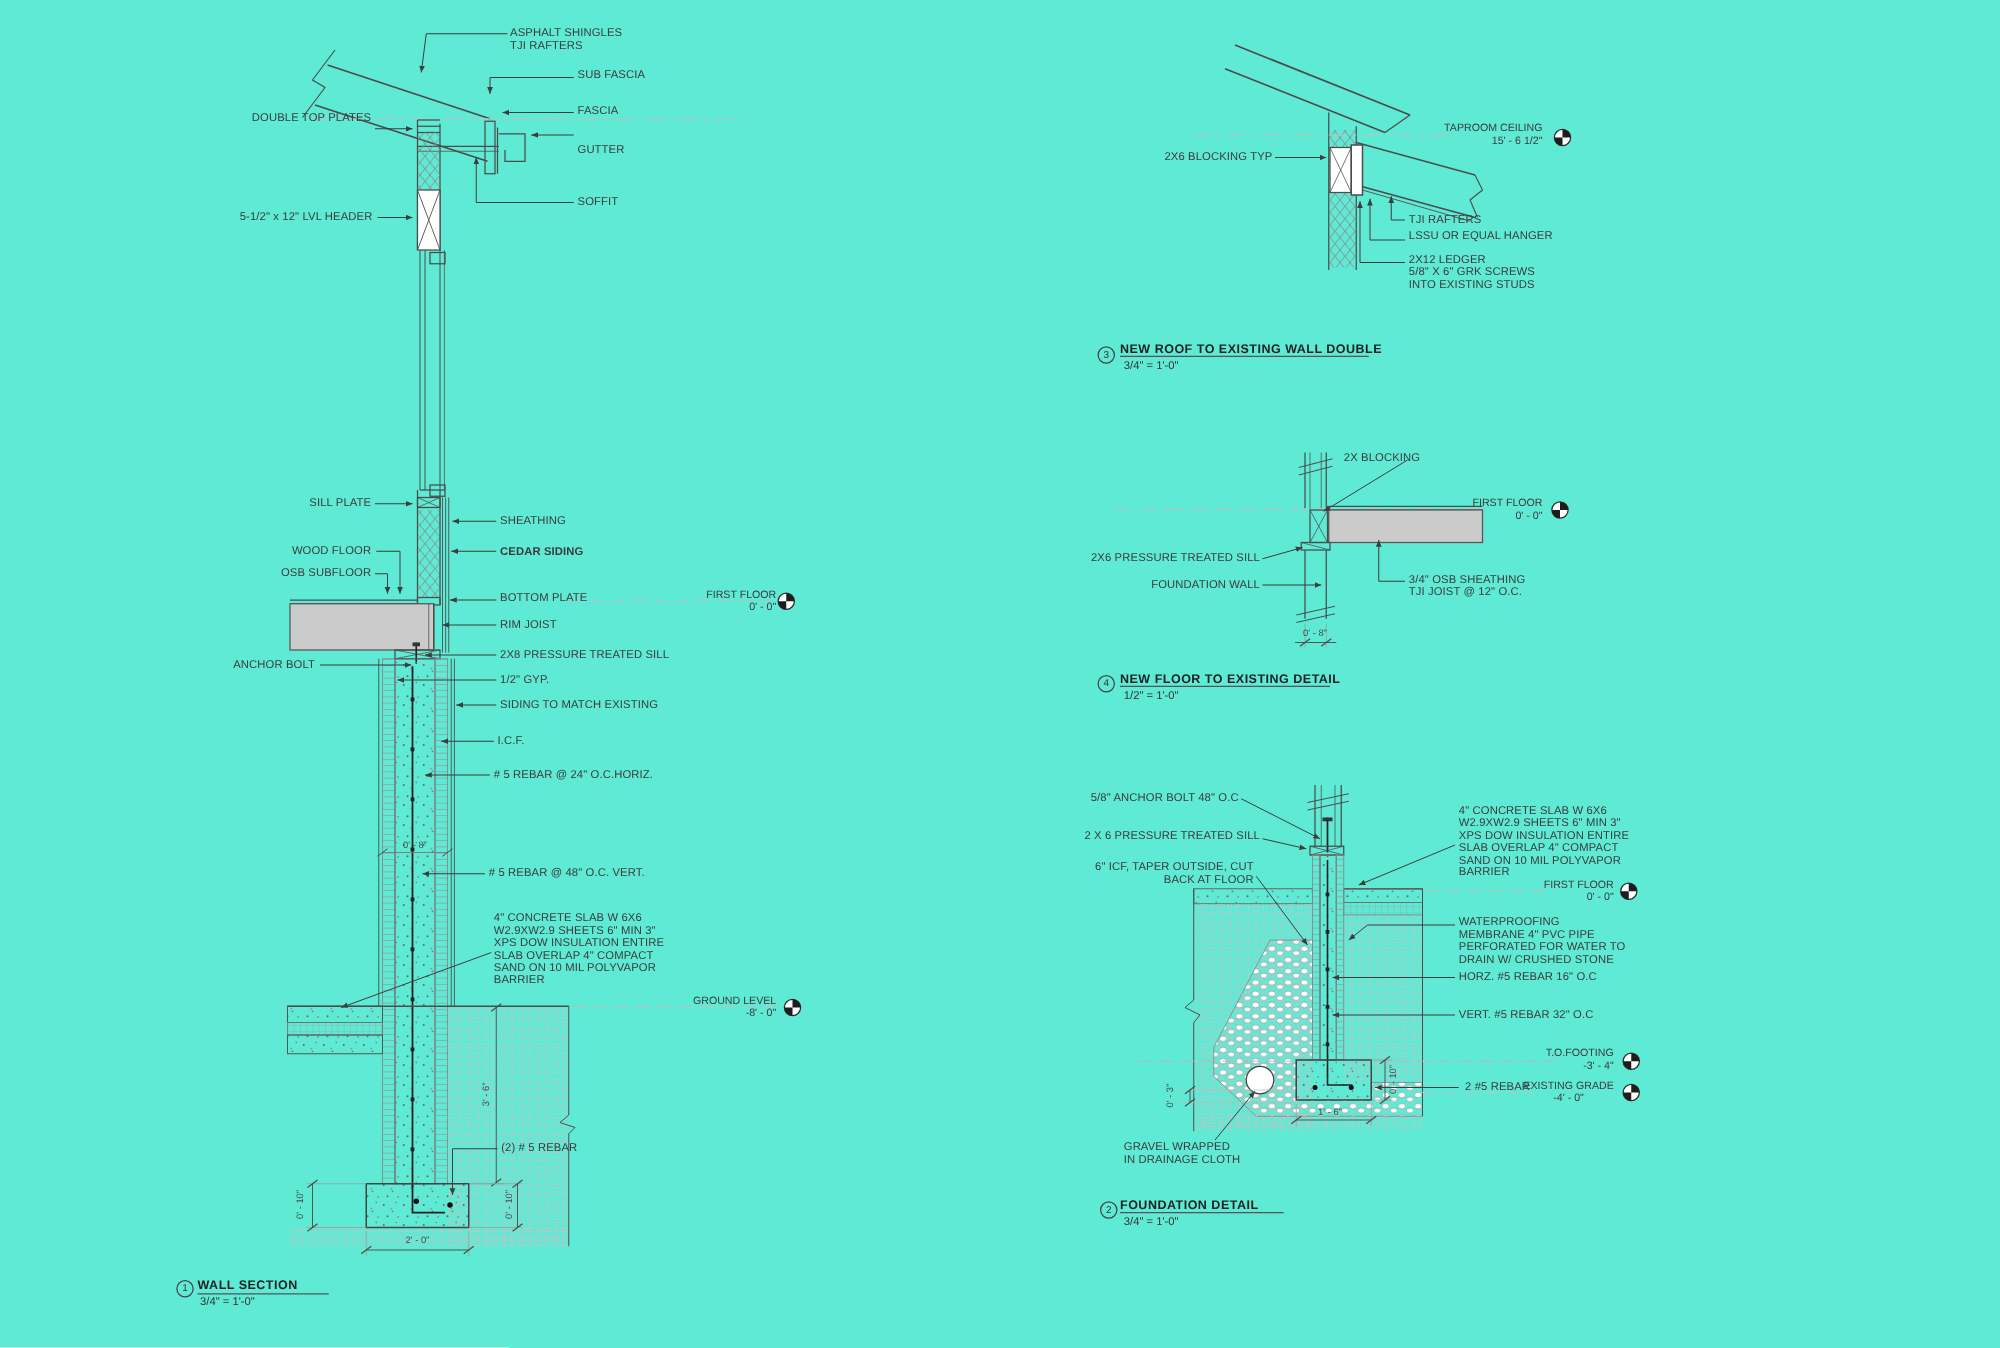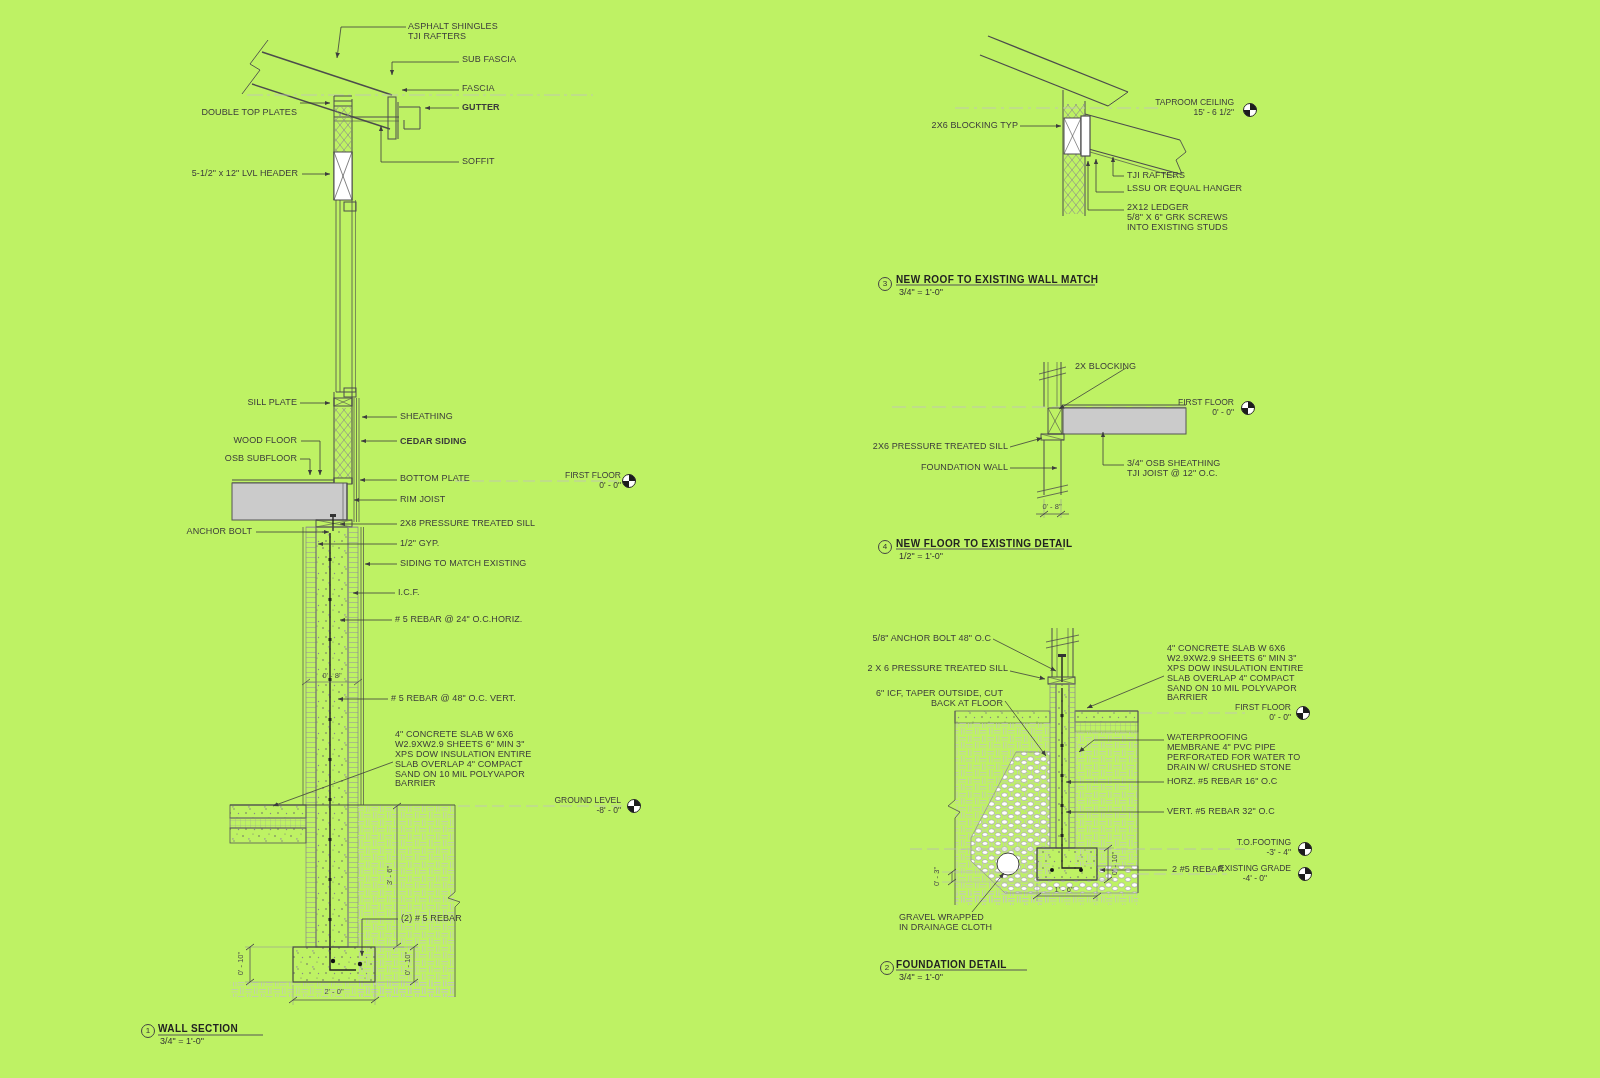--- a/index.html
+++ b/index.html
@@ -1,16 +1,16 @@
 <!DOCTYPE html>
 <html><head>
 <meta charset="utf-8">
 <style>
   html,body{margin:0;padding:0;background:#fff;}
-  .sheet{position:relative;width:1600px;height:1078px;background:#bef264;overflow:hidden;
+  .sheet{position:relative;width:1600px;height:1078px;background:#5eead4;overflow:hidden;
          font-family:"Liberation Sans",sans-serif;color:#3b3b3b;}
   .sheet svg{position:absolute;left:0;top:0;}
   .lbl{position:absolute;font-size:9px;line-height:1.1;letter-spacing:.1px;white-space:pre-line;color:#3b3b3b;}
   .r{text-align:right;}
   .lvl-txt{position:absolute;font-size:8.5px;line-height:1.12;text-align:right;white-space:pre-line;color:#3b3b3b;}
   .dim{position:absolute;font-size:7.5px;color:#4a4a4a;text-align:center;white-space:nowrap;}
   .rot{transform:rotate(-90deg);transform-origin:center center;}
   .ttl{position:absolute;font-size:10px;font-weight:bold;letter-spacing:.4px;color:#222;white-space:nowrap;}
   .ttl-scale{position:absolute;font-size:9px;color:#333;white-space:nowrap;}
   .ttl-num{position:absolute;font-size:8px;color:#333;width:14px;text-align:center;}
@@ -344,23 +344,23 @@
     <line x1="972" y1="912" x2="1004" y2="873"></line>
   </g>
   <circle cx="887" cy="968" r="6.5" fill="none" stroke="#444"></circle>
   <line x1="896" y1="970" x2="1027" y2="970" stroke="#555" stroke-width="1"></line>
 </svg>
 
   <div class="lbl" style="left:408px;top:22px;">ASPHALT SHINGLES
 TJI RAFTERS</div>
   <div class="lbl" style="left:462px;top:55px;">SUB FASCIA</div>
   <div class="lbl" style="left:462px;top:84px;">FASCIA</div>
-  <div class="lbl" style="left:462px;top:103px;font-weight:bold;">GUTTER</div>
+  <div class="lbl" style="left:462px;top:115px;">GUTTER</div>
   <div class="lbl" style="left:462px;top:157px;">SOFFIT</div>
-  <div class="lbl r" style="right:1303px;top:108px;">DOUBLE TOP PLATES</div>
+  <div class="lbl r" style="right:1303px;top:90px;">DOUBLE TOP PLATES</div>
   <div class="lbl r" style="right:1302px;top:169px;">5-1/2" x 12" LVL HEADER</div>
   <div class="lbl r" style="right:1303px;top:398px;margin-left:16px;">SILL PLATE</div>
   <div class="lbl" style="left:400px;top:412px;">SHEATHING</div>
   <div class="lbl r" style="right:1303px;top:436px;text-align:center;">WOOD FLOOR</div>
   <div class="lbl" style="left:400px;top:437px;font-weight:bold;">CEDAR SIDING</div>
   <div class="lbl r" style="right:1303px;top:454px;">OSB SUBFLOOR</div>
   <div class="lbl" style="left:400px;top:474px;">BOTTOM PLATE</div>
   <div class="lbl" style="left:400px;top:495px;">RIM JOIST</div>
   <div class="lbl" style="left:400px;top:519px;">2X8 PRESSURE TREATED SILL</div>
   <div class="lbl r" style="right:1348px;top:527px;">ANCHOR BOLT</div>
@@ -391,21 +391,21 @@
 
   <div class="lvl-txt" style="right:366px;top:98px;">TAPROOM CEILING
 15' - 6 1/2"</div>
   <div class="lbl r" style="right:582px;top:121px;">2X6 BLOCKING TYP</div>
   <div class="lbl" style="left:1127px;top:171px;">TJI RAFTERS</div>
   <div class="lbl" style="left:1127px;top:184px;">LSSU OR EQUAL HANGER</div>
   <div class="lbl" style="left:1127px;top:203px;">2X12 LEDGER
 5/8" X 6" GRK SCREWS
 INTO EXISTING STUDS</div>
   <div class="ttl-num" style="left:878px;top:279px;">3</div>
-  <div class="ttl" style="left:896px;top:274px;">NEW ROOF TO EXISTING WALL MATCH</div>
+  <div class="ttl" style="left:896px;top:274px;">NEW ROOF TO EXISTING WALL DOUBLE</div>
   <div class="ttl-scale" style="left:899px;top:287px;">3/4" = 1'-0"</div>
 
   <div class="lbl" style="left:1075px;top:362px;">2X BLOCKING</div>
   <div class="lvl-txt" style="right:366px;top:398px;">FIRST FLOOR
 0' - 0"</div>
   <div class="lbl r" style="right:592px;top:442px;">2X6 PRESSURE TREATED SILL</div>
   <div class="lbl r" style="right:592px;top:463px;">FOUNDATION WALL</div>
   <div class="lbl" style="left:1127px;top:459px;">3/4" OSB SHEATHING
 TJI JOIST @ 12" O.C.</div>
   <div class="dim" style="left:1032px;top:502px;width:40px;">0' - 8"</div>

